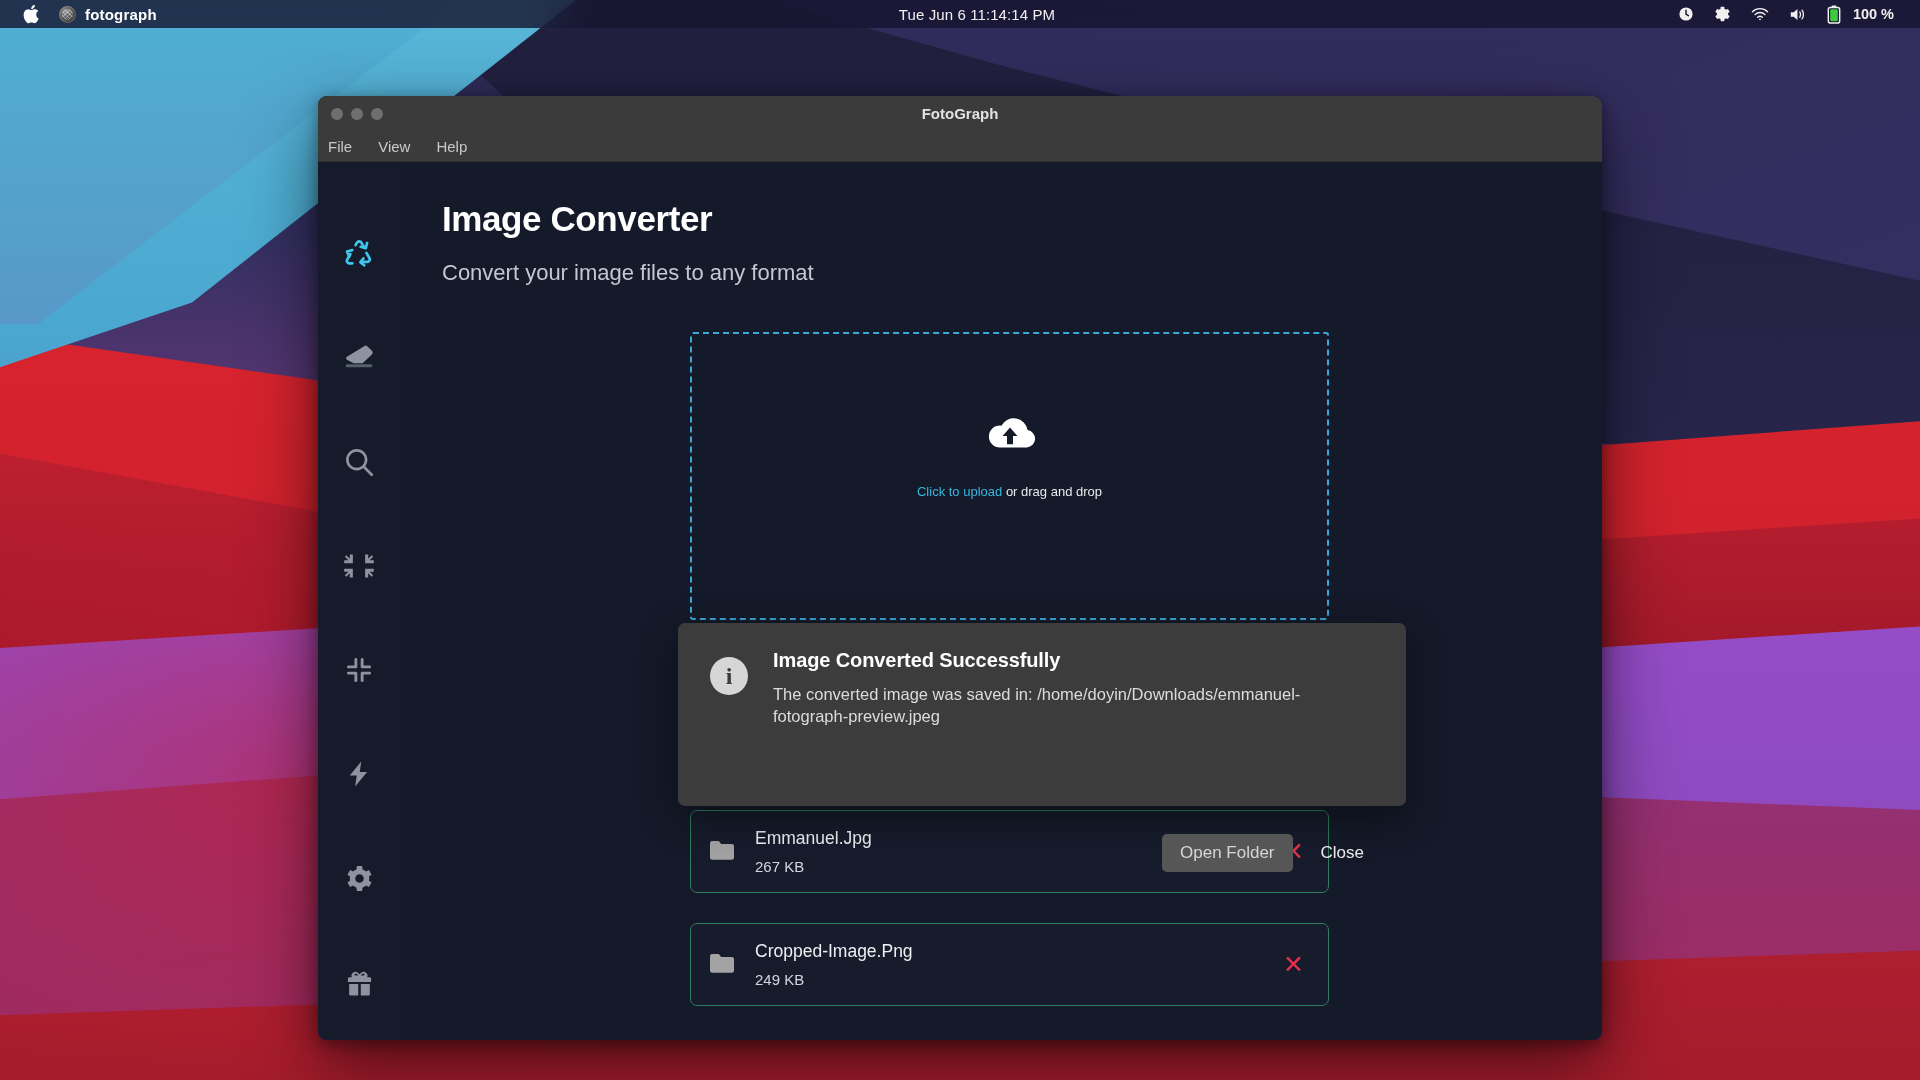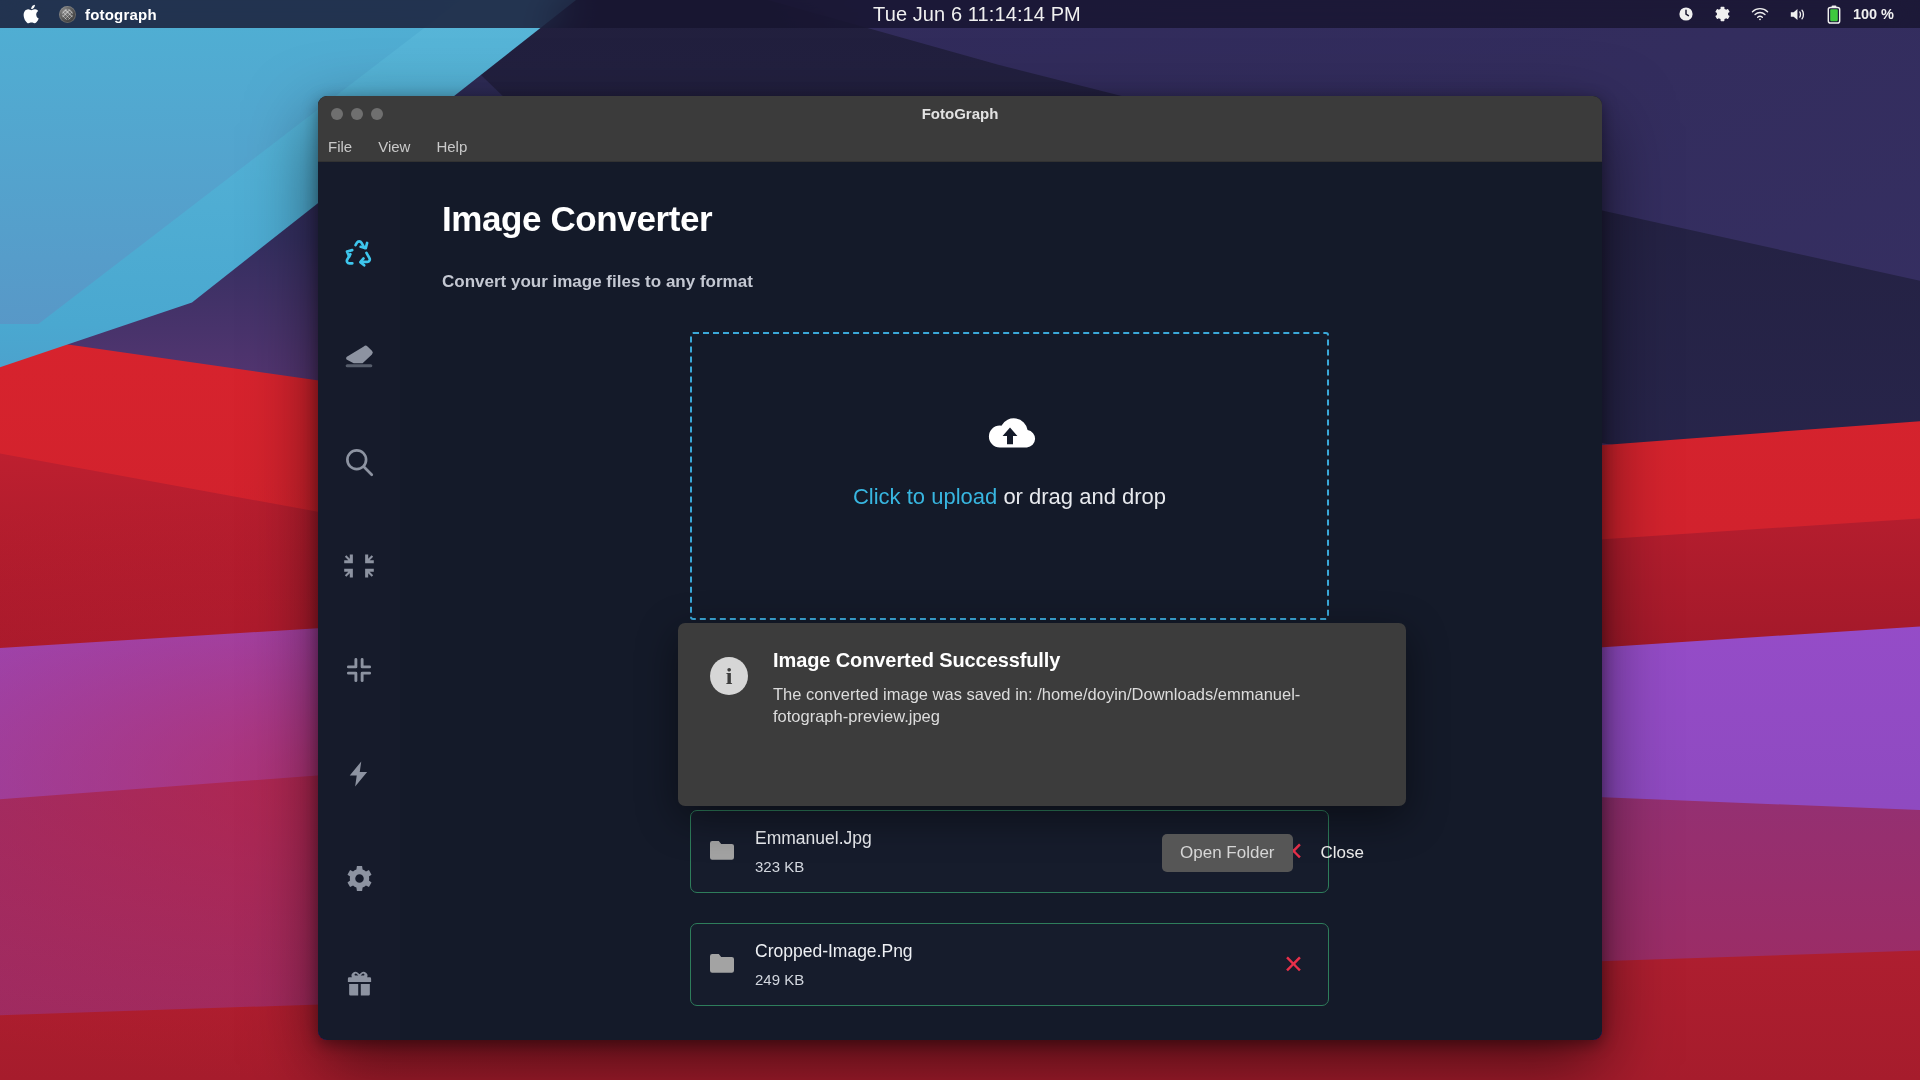--- a/index.html
+++ b/index.html
@@ -94,21 +94,21 @@
   .app-badge::after{
     content:""; position:absolute; inset:3px;
     border-radius:50%;
     background:
       repeating-linear-gradient(45deg, rgba(255,255,255,.35) 0 1px, transparent 1px 3px),
       repeating-linear-gradient(-45deg, rgba(255,255,255,.3) 0 1px, transparent 1px 3px);
   }
   .app-name { font-weight:bold; font-size:15px; letter-spacing:.2px; color:#ffffff; }
   #menubar .mb-center {
     position:absolute; left:0; right:0; text-align:center;
-    font-size:20px; color:#f0f0f0; pointer-events:none;
+    font-size:15px; color:#f0f0f0; pointer-events:none;
     letter-spacing:.1px;
     margin-left:34px;
   }
   #menubar .mb-right {
     margin-left:auto; display:flex; align-items:center; gap:20px;
     padding-right:12px; z-index:2;font-weight:bold;
   }
   .mb-icon { display:flex; align-items:center; justify-content:center; }
   .battery-pct { font-size:14.5px; color:#f0f0f0; margin-left:-8px; }
 
@@ -156,31 +156,31 @@
   .main {
     flex:1; position:relative; background:#141a29;
     padding:38px 0 0 42px;
     overflow:hidden;
   }
   .page-title {
     font-size:35px; font-weight:bold; color:#ffffff;
     letter-spacing:-.4px; line-height:1.1;
   }
   .page-sub {
-    margin-top:33px; font-size:17px; color:#c4c8d2; font-weight:700;
+    margin-top:21px; font-size:22px; color:#c4c8d2; font-weight:400;
   }
 
   .dropzone {
     position:absolute; left:290px; top:170px; width:639px; height:288px;
     border:2px dashed #3aa8d8; border-radius:3px;
     display:flex; flex-direction:column; align-items:center;
     justify-content:flex-start; padding-top:78px;
   }
   .cloud-icon { margin-bottom:23px; }
-  .dz-text { font-size:22px; color:#e8eaee; }
+  .dz-text { font-size:13px; color:#e8eaee; }
   .dz-text .link { color:#38b6e0; }
 
   .format-row {
     position:absolute; left:710px; top:578px;
   }
   .format-select {
     width:124px; height:47px;
     border:1px solid #4c4c4c; border-radius:7px;
     background:transparent;
     display:flex; align-items:center; padding-left:17px;
@@ -438,21 +438,21 @@
       <div class="file-list">
 
         <div class="file-row">
           <span class="folder-ico">
             <svg width="26" height="22" viewBox="0 0 26 22" fill="#a3a3a3">
               <path d="M1 4.2A2.2 2.2 0 013.2 2h6.6l2.4 2.9h10.6A2.2 2.2 0 0125 7.1v11.5a2.2 2.2 0 01-2.2 2.2H3.2A2.2 2.2 0 011 18.6z"></path>
             </svg>
           </span>
           <div class="file-meta">
             <span class="file-name">Emmanuel.Jpg</span>
-            <span class="file-size">323 KB</span>
+            <span class="file-size">267 KB</span>
           </div>
           <span class="file-x">✕</span>
         </div>
 
         <div class="file-row">
           <span class="folder-ico">
             <svg width="26" height="22" viewBox="0 0 26 22" fill="#a3a3a3">
               <path d="M1 4.2A2.2 2.2 0 013.2 2h6.6l2.4 2.9h10.6A2.2 2.2 0 0125 7.1v11.5a2.2 2.2 0 01-2.2 2.2H3.2A2.2 2.2 0 011 18.6z"></path>
             </svg>
           </span>

